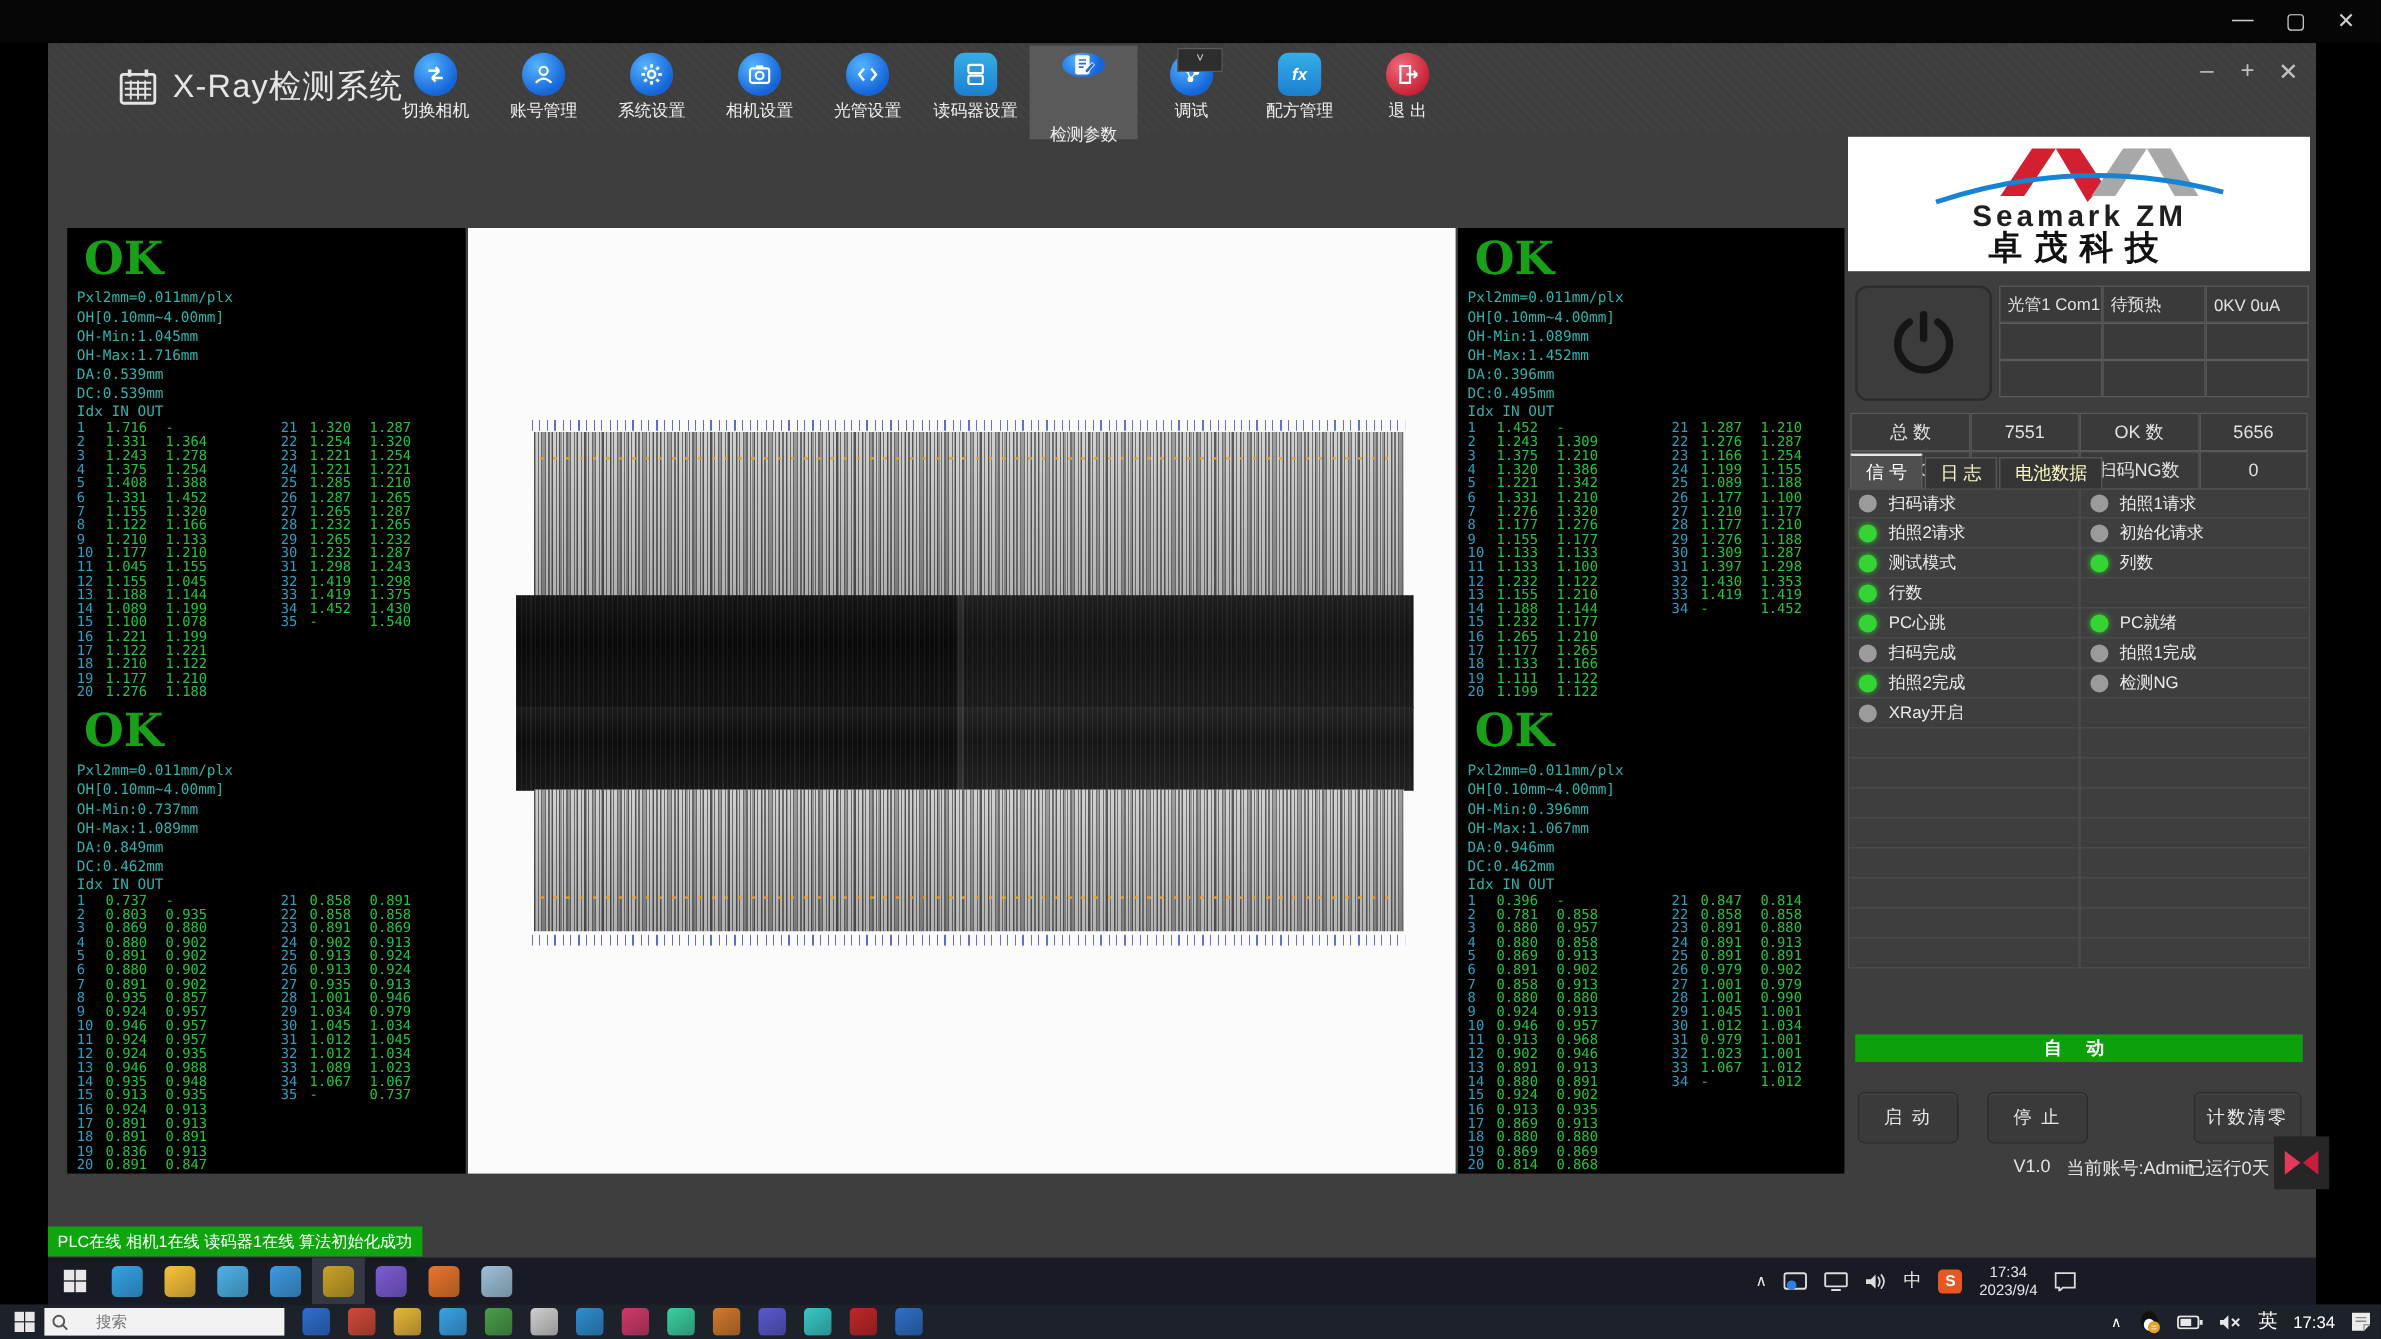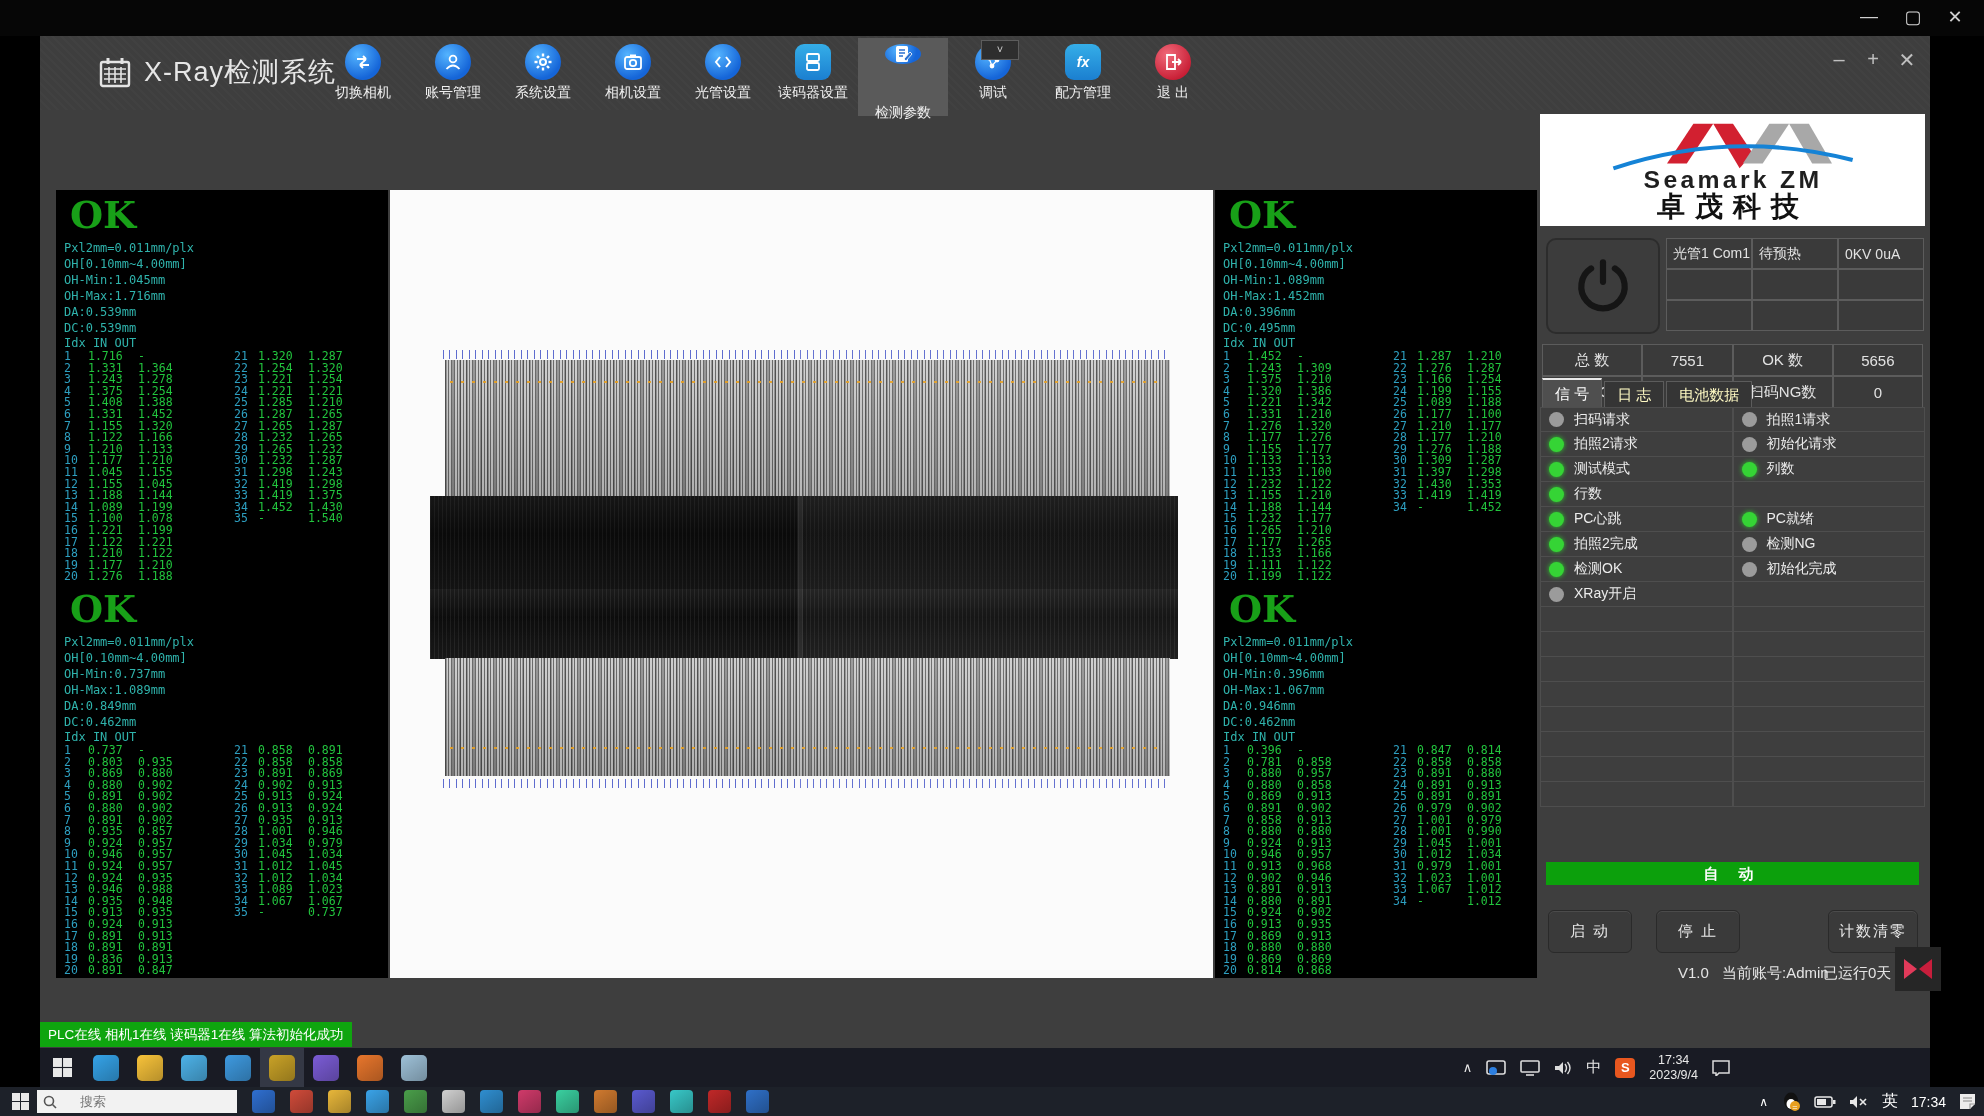--- a/index.html
+++ b/index.html
@@ -551,36 +551,36 @@
             <span class="dot on"></span>
             <span class="sig-label">PC心跳</span>
           </div>
           <div class="sig-cell">
             <span class="dot on"></span>
             <span class="sig-label">PC就绪</span>
           </div>
         </div>
         <div class="sig-row">
           <div class="sig-cell">
+            <span class="dot off"></span>
+            <span class="sig-label">扫码完成</span>
+          </div>
+          <div class="sig-cell">
+            <span class="dot off"></span>
+            <span class="sig-label">拍照1完成</span>
+          </div>
+        </div>
+        <div class="sig-row">
+          <div class="sig-cell">
             <span class="dot on"></span>
             <span class="sig-label">拍照2完成</span>
           </div>
           <div class="sig-cell">
             <span class="dot off"></span>
             <span class="sig-label">检测NG</span>
-          </div>
-        </div>
-        <div class="sig-row">
-          <div class="sig-cell">
-            <span class="dot on"></span>
-            <span class="sig-label">检测OK</span>
-          </div>
-          <div class="sig-cell">
-            <span class="dot off"></span>
-            <span class="sig-label">初始化完成</span>
           </div>
         </div>
         <div class="sig-row">
           <div class="sig-cell">
             <span class="dot off"></span>
             <span class="sig-label">XRay开启</span>
           </div>
           <div class="sig-cell">
             <span class="dot none"></span>
             <span class="sig-label"></span>

